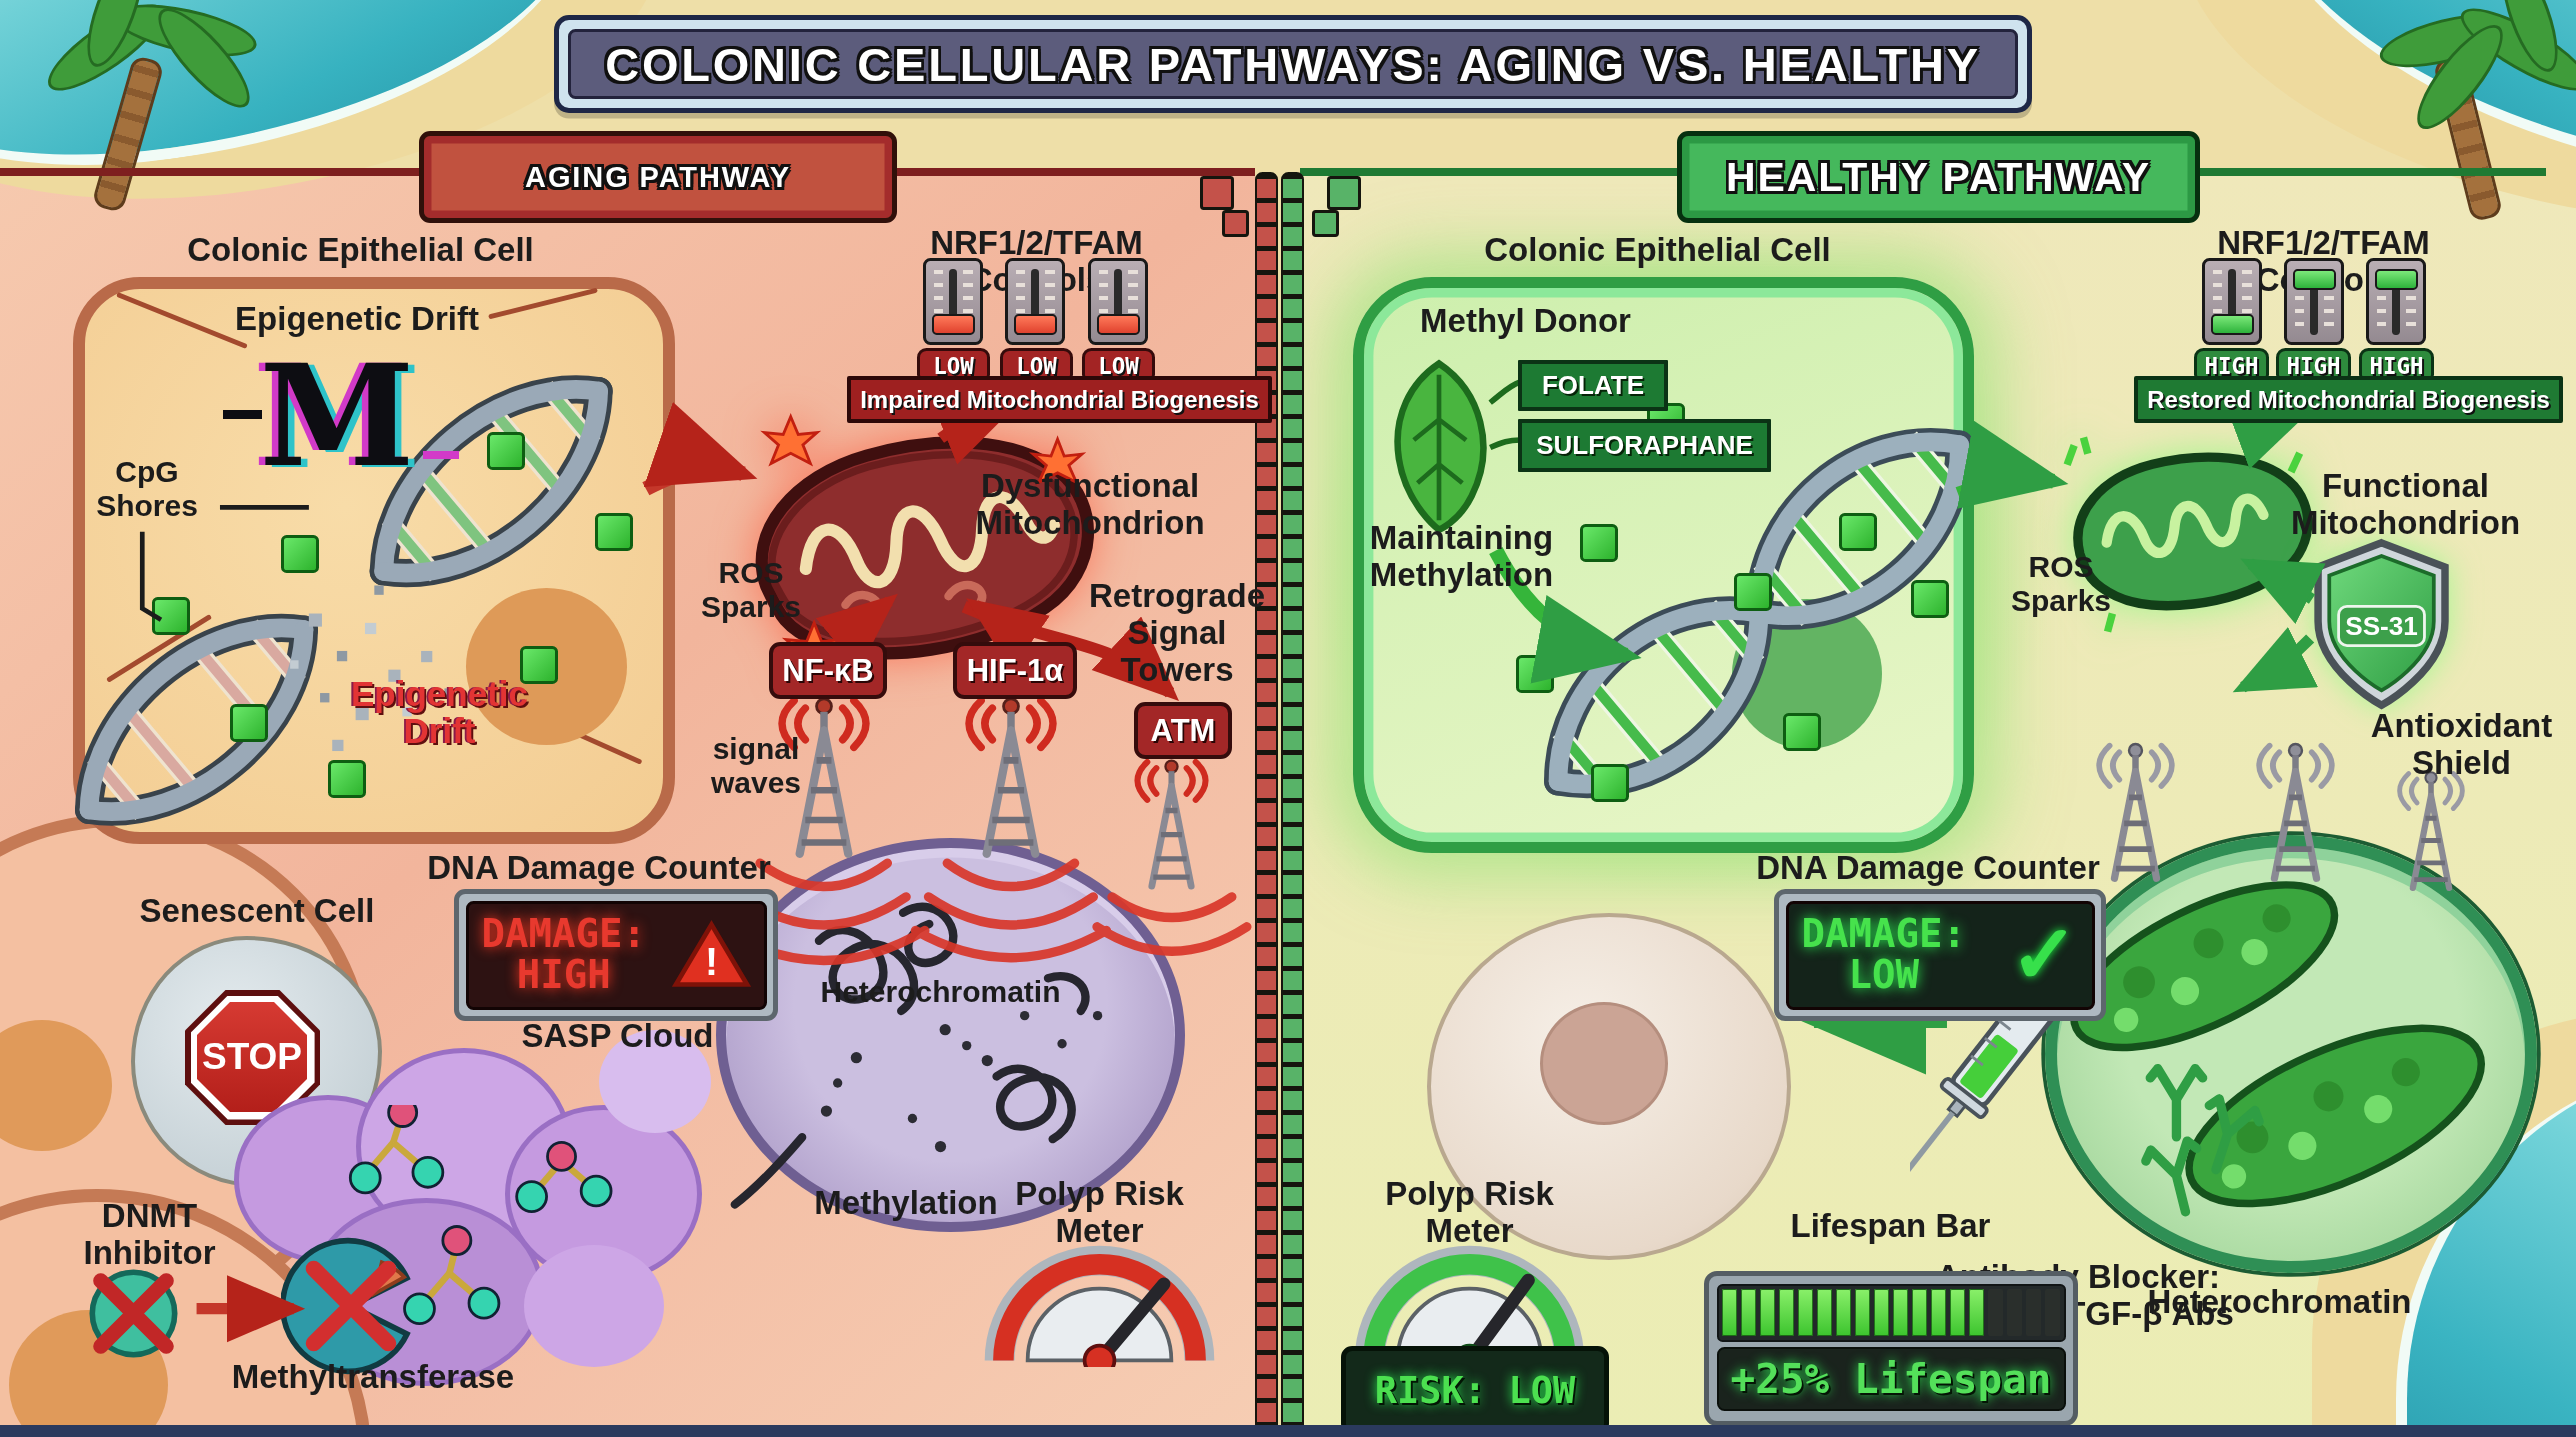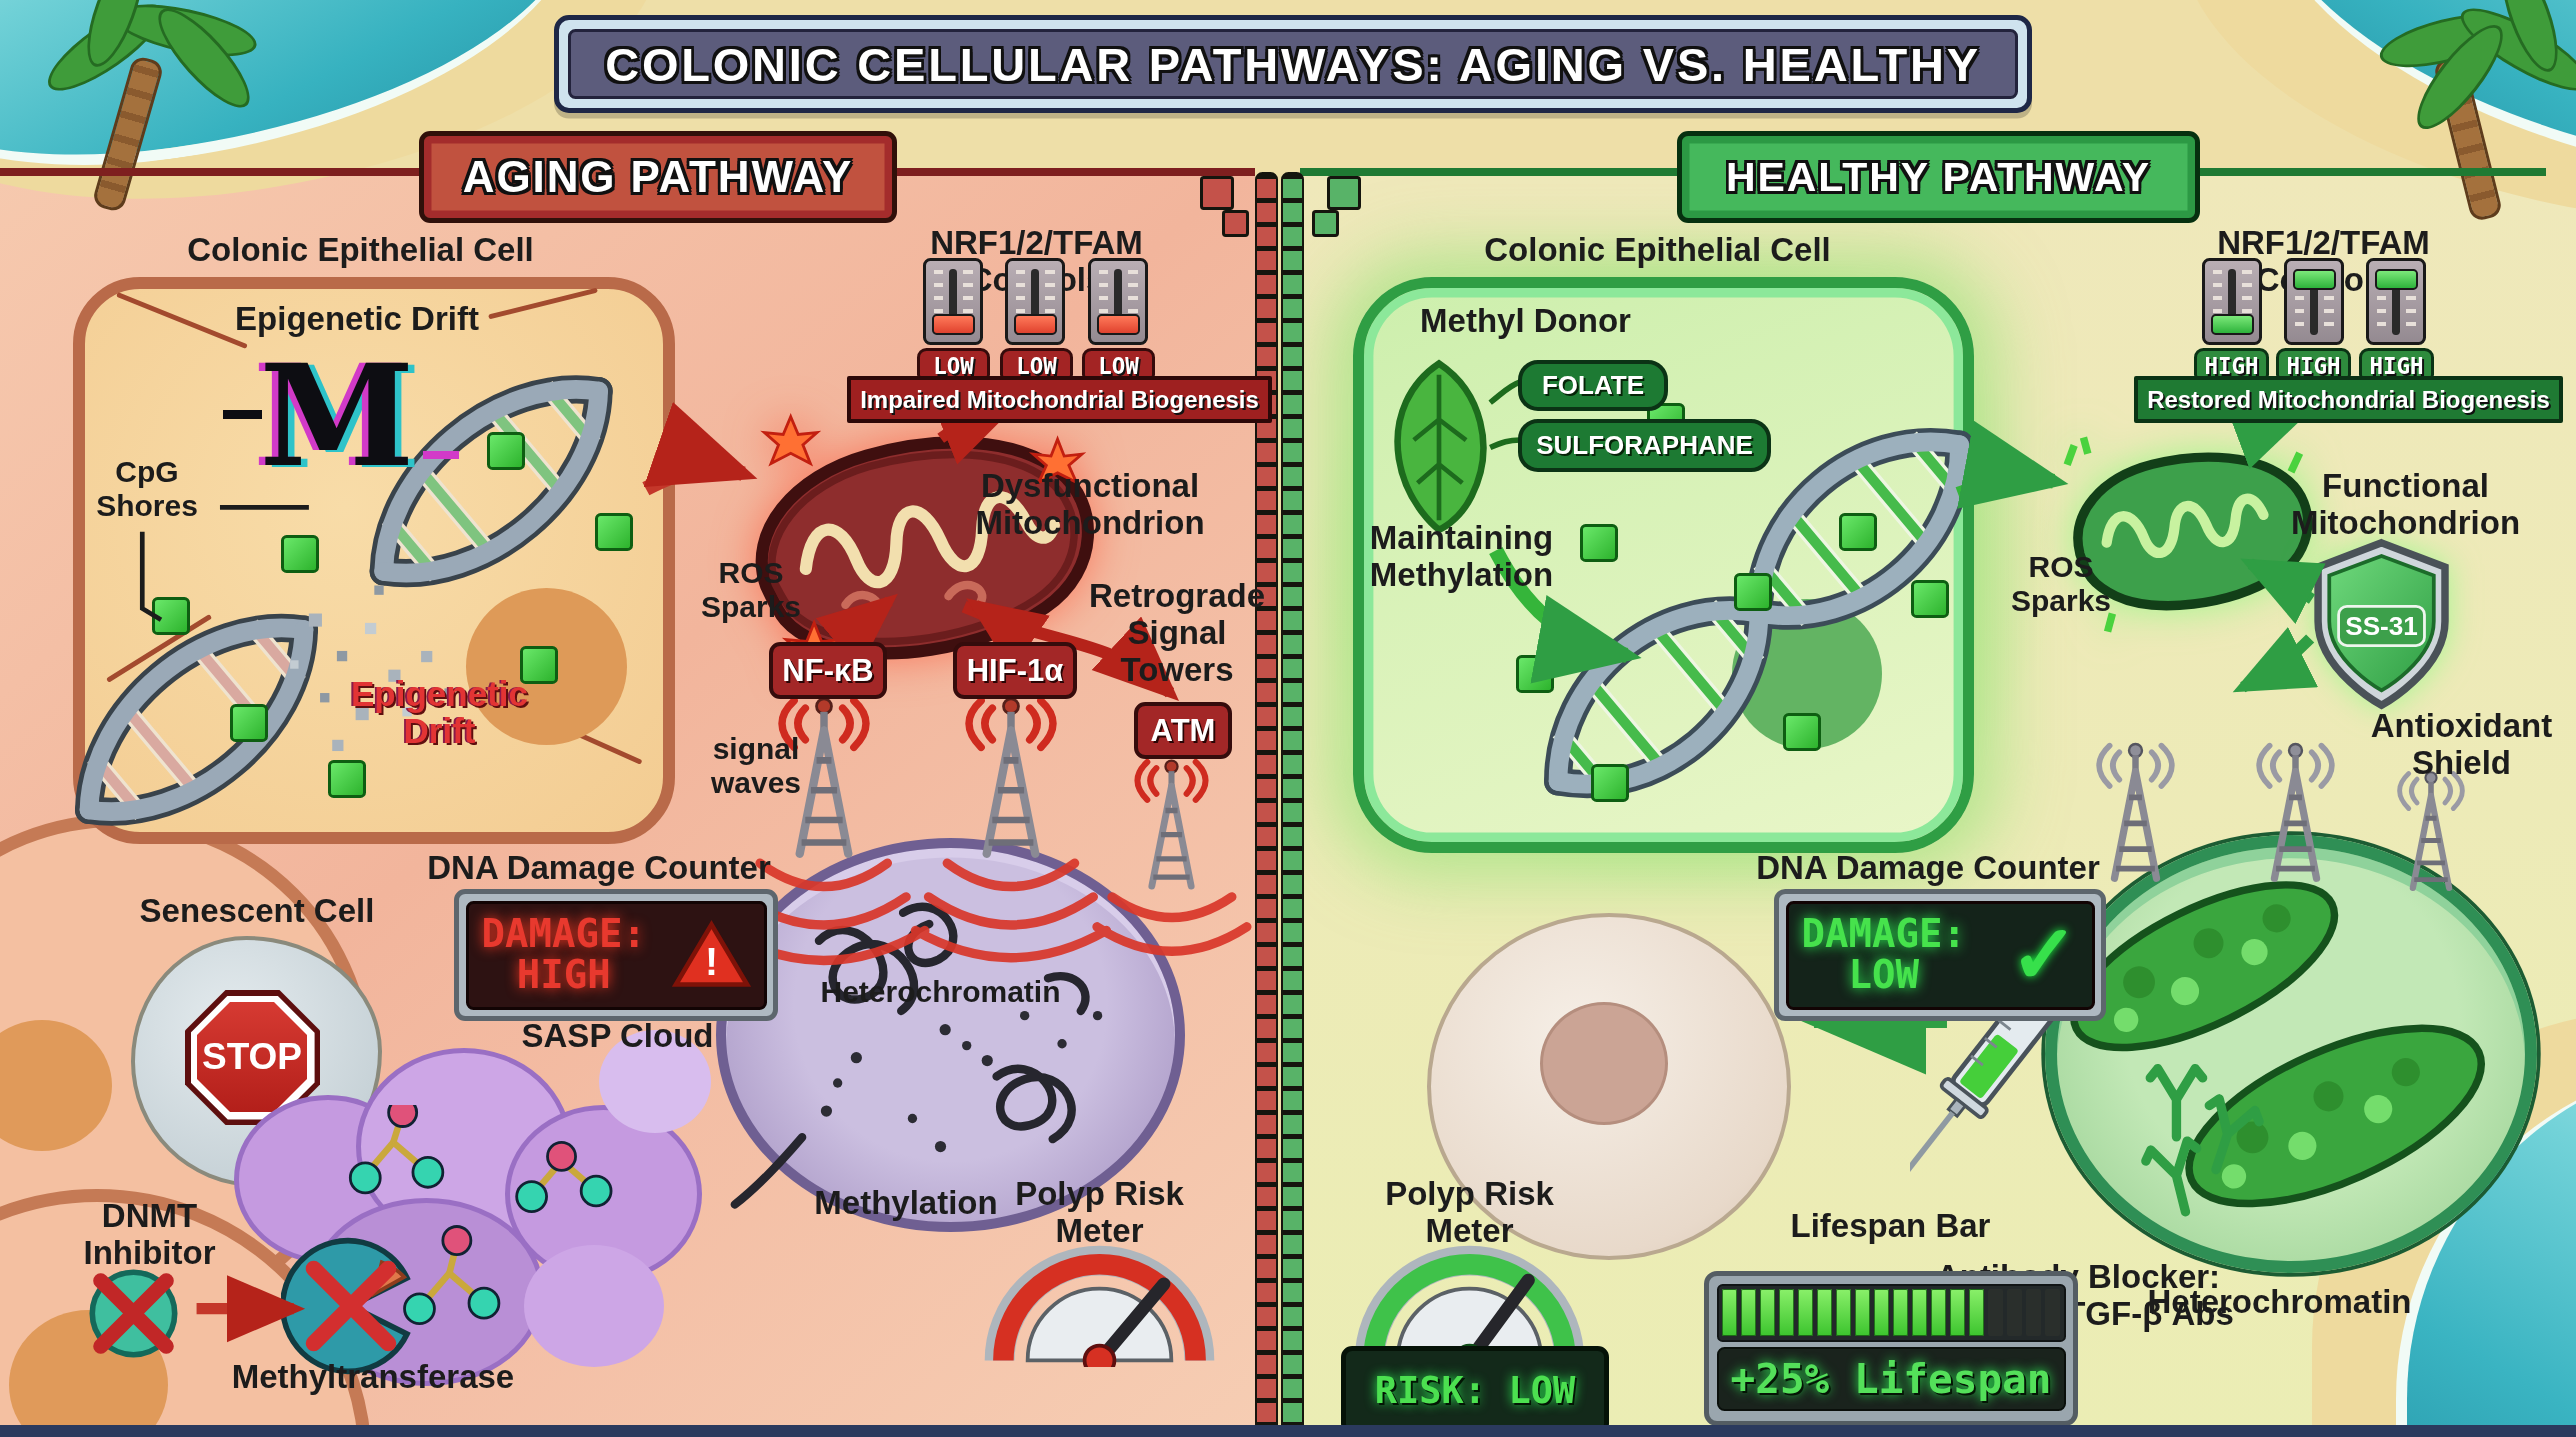--- a/index.html
+++ b/index.html
@@ -37,21 +37,21 @@
 .slider .knob{position:absolute;left:5.6px;width:39px;height:17px;border-radius:4.7px;border:2.8px solid #191919}
 .knob-red{background:linear-gradient(180deg,#ff7а5a,#e0422e);background:linear-gradient(180deg,#ff7a5a,#e0422e);bottom:7.5px}
 .knob-grn{background:linear-gradient(180deg,#7ce87a,#2db33b);top:7.5px}
 .knob-grn.lowpos{top:auto;bottom:7.5px}
 .vbadge{position:absolute;z-index:40;border-radius:9.4px;display:flex;align-items:center;justify-content:center;font:700 22.5px "DejaVu Sans Mono",monospace;color:#fff;text-shadow:1.9px 1.9px #111}
 .vbadge.red{background:#a32424;border:3.7px solid #350b0b}
 .vbadge.grn{background:#2e8b3d;border:3.7px solid #0b3315}
 .bio-banner{position:absolute;z-index:40;border-radius:2px;display:flex;align-items:center;justify-content:center;font:700 24px "Liberation Sans",sans-serif;color:#fff;text-shadow:1.9px 1.9px #111}
 
 .sig-badge{position:absolute;z-index:42;background:#a32727;border:4.7px solid #350c0c;border-radius:11.2px;display:flex;align-items:center;justify-content:center;color:#fff;font:700 31px "Liberation Sans",sans-serif;text-shadow:1.9px 1.9px #2a0505}
-.food-badge{position:absolute;z-index:42;background:#1d7a33;border:4.7px solid #0b3315;border-radius:20px;display:flex;align-items:center;justify-content:center;color:#fff;font:700 26px "Liberation Sans",sans-serif;text-shadow:1.9px 1.9px #062408}
+.food-badge{position:absolute;z-index:42;background:#1d7a33;border:4.7px solid #0b3315;border-radius:1px;display:flex;align-items:center;justify-content:center;color:#fff;font:700 26px "Liberation Sans",sans-serif;text-shadow:1.9px 1.9px #062408}
 
 .counter{position:absolute;z-index:45;background:#aeb9c1;border:5.6px solid #5d666d;border-radius:11.2px;padding:6.6px}
 .counter .screen{width:100%;height:100%;border-radius:7.5px;border:3.7px solid #120404;display:flex;align-items:center;justify-content:space-between;padding:0 13px;box-sizing:border-box}
 .screen.red{background:#2d1212}
 .screen.grn{background:#14231a}
 .dmg{font-family:"DejaVu Sans Mono",monospace;font-weight:700;font-size:39px;line-height:1.05;text-align:center}
 .dmg.red{color:#e8392e;text-shadow:0 0 13px #ff3a24}
 .dmg.grn{color:#46e24c;text-shadow:0 0 13px #2eff58}
 .check{font-size:82px;font-weight:900;color:#37e04b;text-shadow:0 0 9.4px #1bff44;line-height:1}
 .riskpanel{position:absolute;z-index:46;border-radius:11.2px;display:flex;align-items:center;justify-content:center;font-family:"DejaVu Sans Mono",monospace;font-weight:700;font-size:37px}
@@ -124,21 +124,21 @@
   <div class="ornament" style="left:1327px;top:176px;width:28px;height:28px;background:#58b368;border:3.7px solid #15150e"></div>
   <div class="ornament" style="left:1312px;top:210px;width:20.6px;height:20.6px;background:#58b368;border:3.7px solid #15150e"></div>
 
   <div class="title-outer">
     <div class="title-inner">
       <span class="pix ow" style="font-size:47px;letter-spacing:2.8px">COLONIC CELLULAR PATHWAYS: AGING VS. HEALTHY</span>
     </div>
   </div>
 
   <div class="hdr hdr-aging">
-    <span class="pix ow" style="font-size:44px;letter-spacing:1.9px">AGING PATHWAY</span>
+    <span class="pix ow" style="font-size:29px;letter-spacing:1.9px">AGING PATHWAY</span>
   </div>
   <div class="hdr hdr-healthy">
     <span class="pix ow" style="font-size:41px;letter-spacing:1.9px">HEALTHY PATHWAY</span>
   </div>
 
   <div class="lbl lbl-lg" style="left:159px;top:232px;width:403px">Colonic Epithelial Cell</div>
 
   <div class="cell-aging"></div>
   <div class="crack" style="left:112px;top:318px;width:140px;transform:rotate(22deg)"></div>
   <div class="crack" style="left:487px;top:301px;width:112px;transform:rotate(-14deg)"></div>

